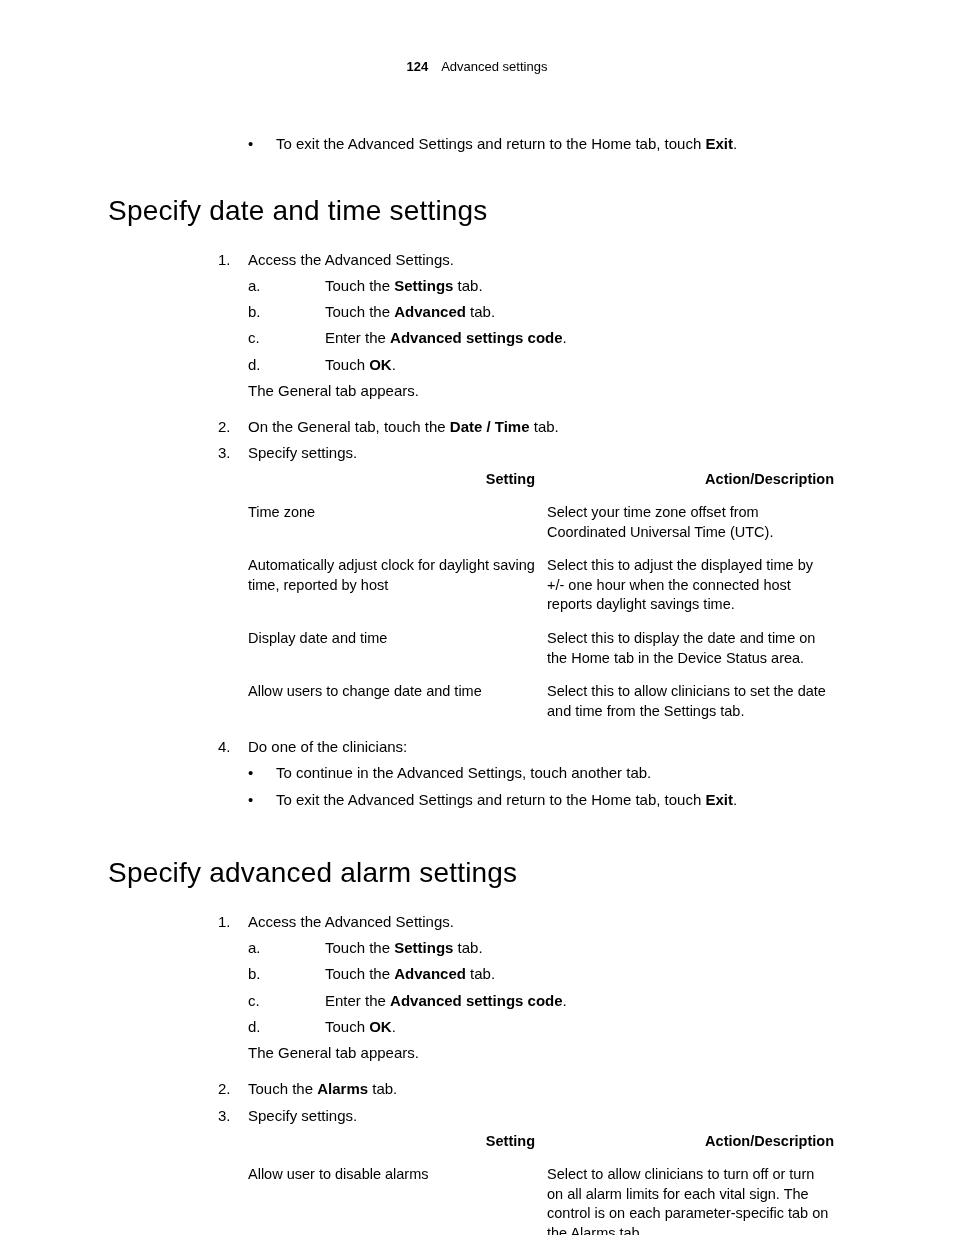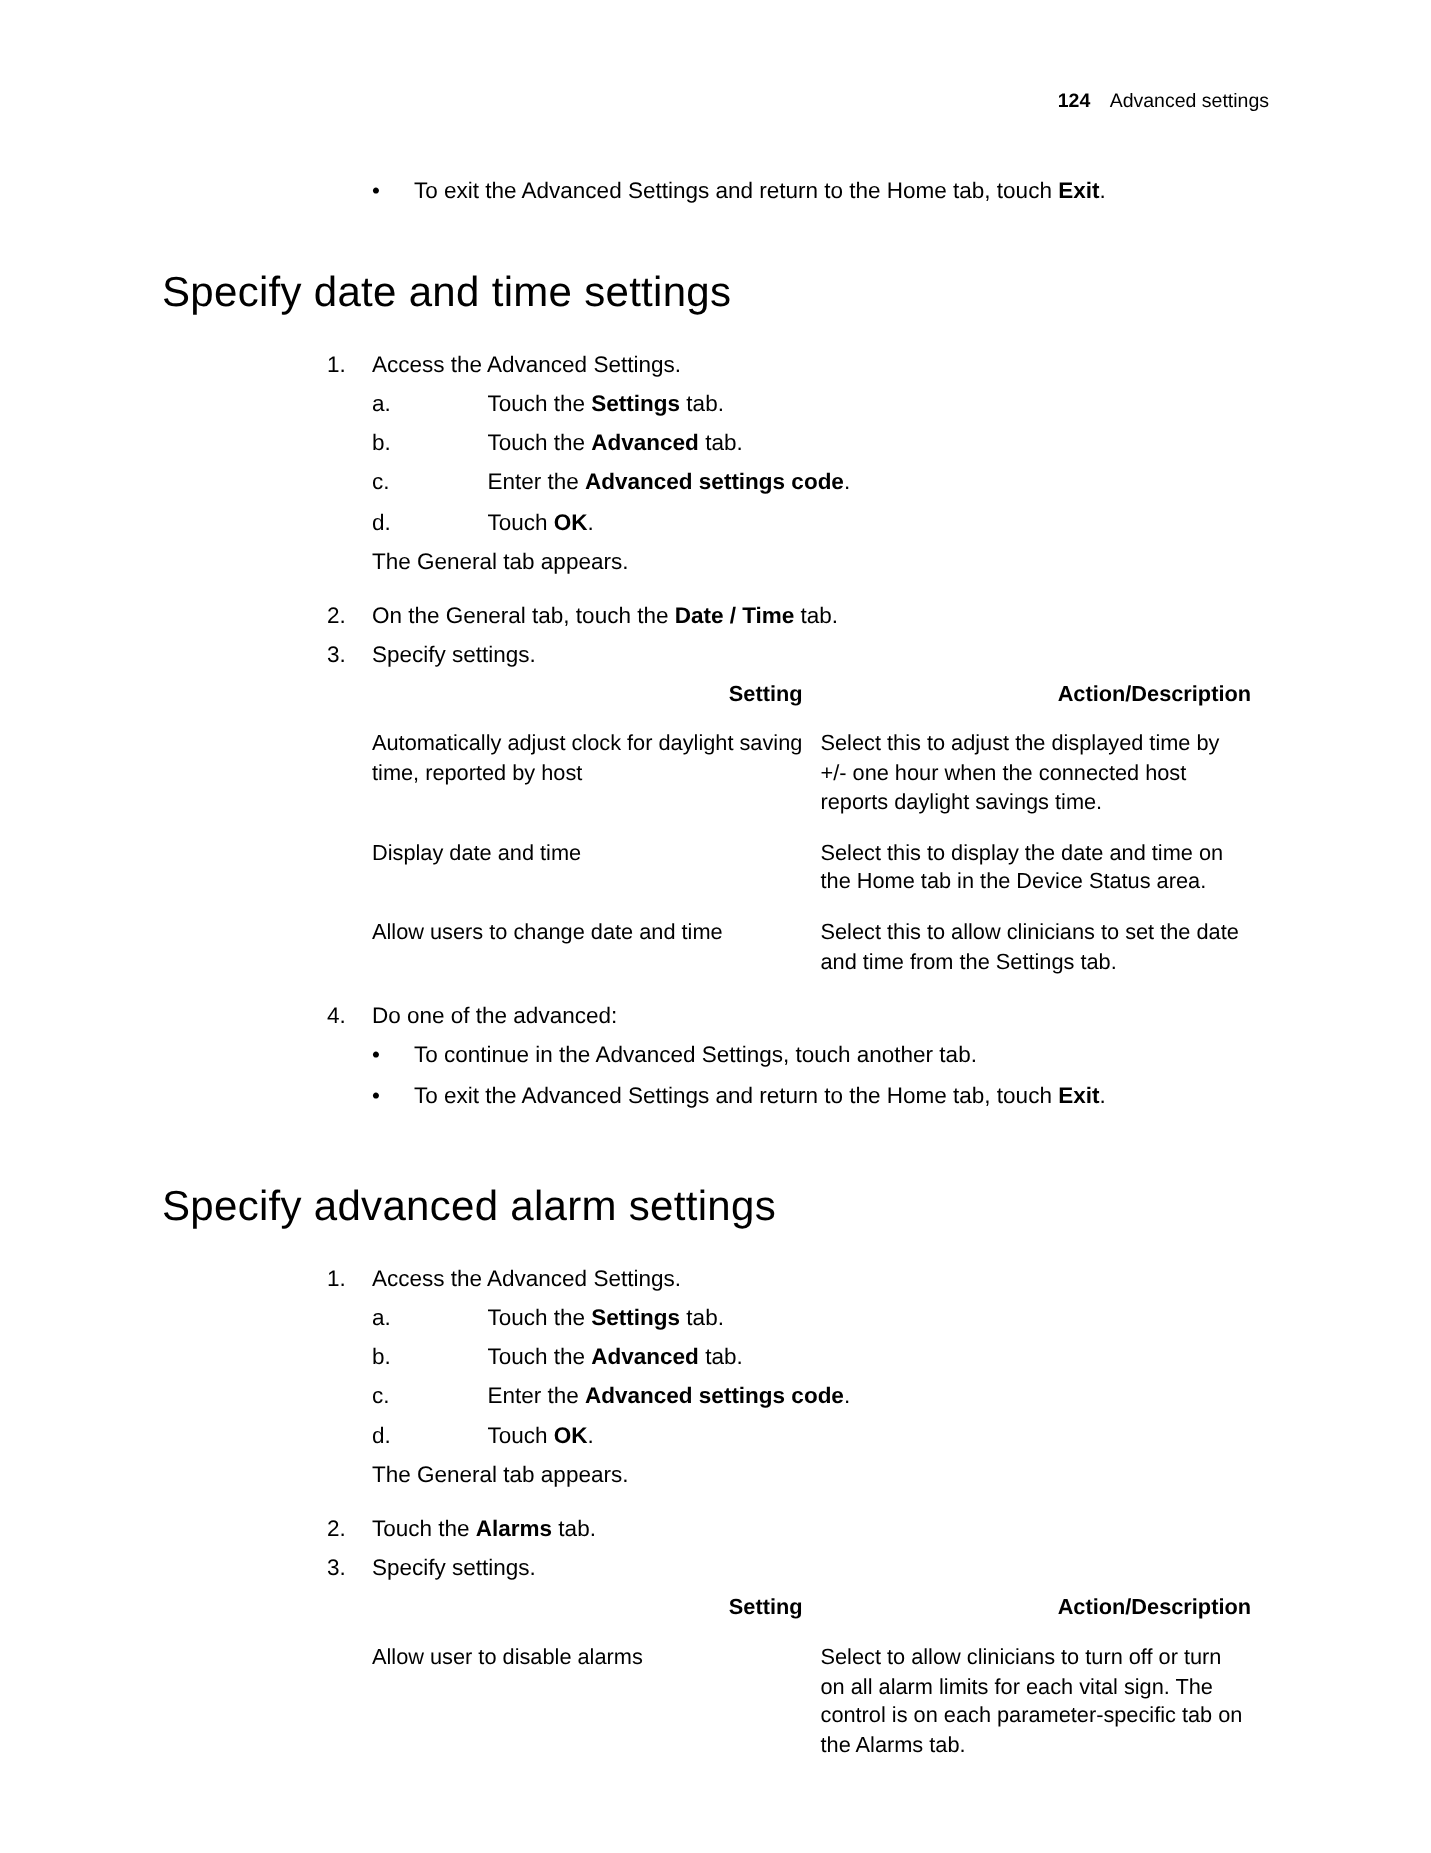--- a/index.html
+++ b/index.html
@@ -12,23 +12,23 @@
     font-size: 15px;
     line-height: 1.35;
     position: relative;
     background: #fff;
   }
   .page {
     padding: 58px 108px 0 108px;
   }
   .running-head {
     display: flex;
-    justify-content: flex-end;
+    justify-content: center;
     font-size: 13px;
-    margin-bottom: 42px;
+    margin-bottom: 58px;
   }
   .running-head .left { }
   .running-head .left .pg { font-weight: bold; margin-right: 10px; }
   .running-head .right { text-align: right; }
   .running-head sup { font-size: 9px; vertical-align: super; }
   .content-block { margin-left: 140px; }
   .bullet-row {
     display: flex;
     margin-bottom: 6px;
   }
@@ -147,39 +147,43 @@
         <span>Specify settings.</span>
         <table class="settings">
           <thead>
             <tr>
               <th>Setting</th>
               <th>Action/Description</th>
             </tr>
           </thead>
           <tbody>
             <tr>
+                <td>Time zone</td>
+                <td>Select your time zone offset from Coordinated Universal Time (UTC).</td>
+              </tr>
+            <tr>
                 <td>Automatically adjust clock for daylight saving time, reported by host</td>
                 <td>Select this to adjust the displayed time by +/- one hour when the connected host reports daylight savings time.</td>
               </tr>
             <tr>
                 <td>Display date and time</td>
                 <td>Select this to display the date and time on the Home tab in the Device Status area.</td>
               </tr>
             <tr>
                 <td>Allow users to change date and time</td>
                 <td>Select this to allow clinicians to set the date and time from the Settings tab.</td>
               </tr>
           </tbody>
         </table>
       </div>
     </li>
     <li>
       <div class="num">4.</div>
       <div class="body">
-        <span>Do one of the advanced:</span>
+        <span>Do one of the clinicians:</span>
         <div style="height:6px"></div>
         <div class="bullet-row">
           <div class="bul">•</div>
           <div class="btxt">To continue in the Advanced Settings, touch another tab.</div>
         </div>
         <div class="bullet-row">
           <div class="bul">•</div>
           <div class="btxt"><span>To exit the Advanced Settings and return to the Home tab, touch </span><span class="bold">Exit</span><span>.</span></div>
         </div>
       </div>

